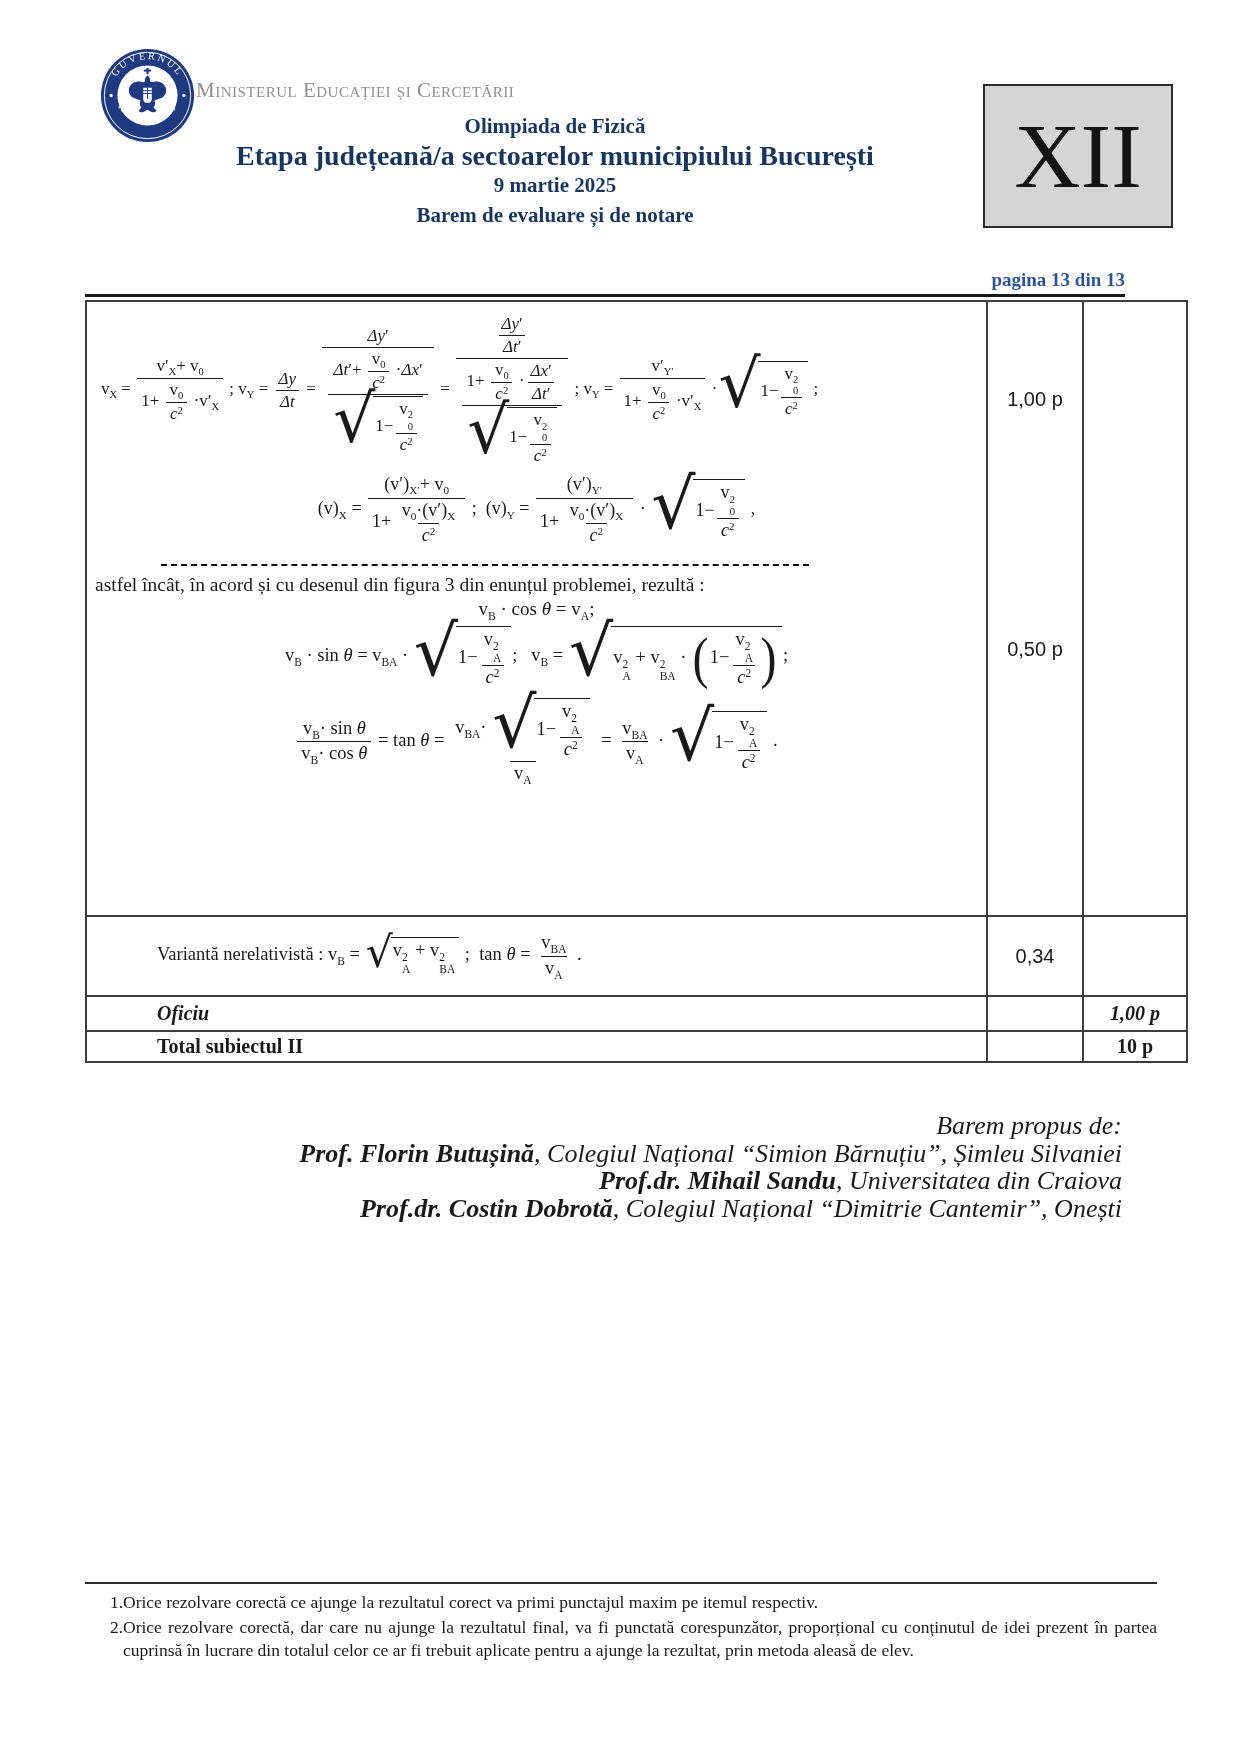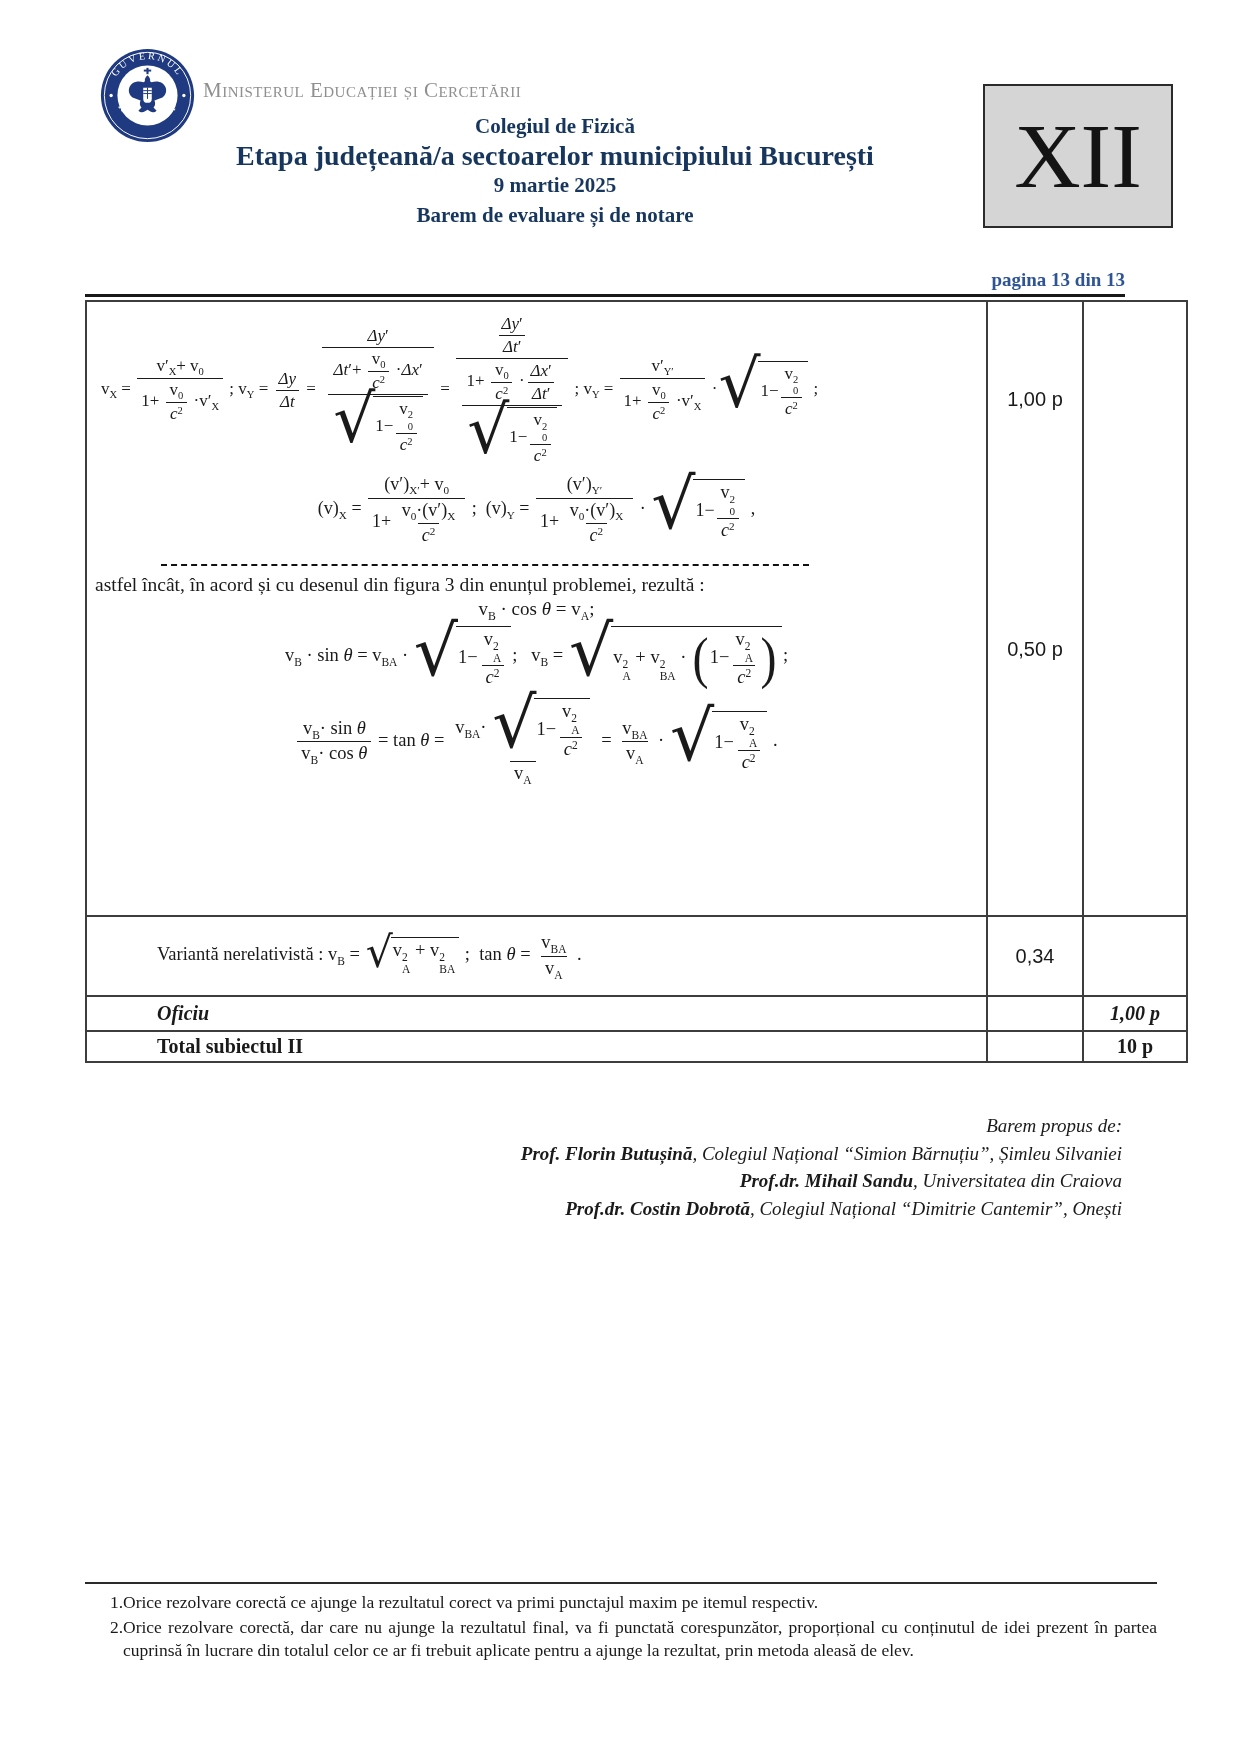--- a/index.html
+++ b/index.html
@@ -3,21 +3,21 @@
 <meta charset="utf-8">
 <style>
   html,body{margin:0;padding:0;background:#ffffff;}
   .page{
     position:relative;width:1241px;height:1755px;background:#fff;overflow:hidden;
     font-family:"Liberation Serif",serif;color:#1a1a1a;
   }
   
   .logo{position:absolute;left:99px;top:46px;width:97px;height:99px;}
   .ministry{
-    position:absolute;left:203px;top:78px;width:520px;
+    position:absolute;left:196px;top:78px;width:520px;
     font-family:"Liberation Serif",serif;font-variant:small-caps;
     font-size:21px;letter-spacing:0.5px;color:#8f8f8f;
   }
   .titles{position:absolute;left:85px;top:112px;width:940px;text-align:center;color:#17365D;font-weight:bold;}
   .titles .t1{font-size:21px;line-height:29px;}
   .titles .t2{font-size:28px;line-height:29px;}
   .titles .t3{font-size:21px;line-height:30px;}
   .titles .t4{font-size:21px;line-height:30px;text-align:center;}
   .grade-badge{
     position:absolute;left:983px;top:84px;width:190px;height:144px;
@@ -72,21 +72,21 @@
   .radicand{border-top:1.6px solid #1a1a1a;padding:2px 4px 0 2px;}
   .mparen{display:inline-flex;align-items:center;vertical-align:middle;}
   .pfence{line-height:1;transform:scaleX(0.85);}
   .msub{font-size:0.62em;vertical-align:-0.4em;}
   .msup{font-size:0.62em;vertical-align:0.5em;}
   .mstack{display:inline-flex;flex-direction:column;align-items:flex-start;vertical-align:-0.45em;font-size:0.62em;line-height:1.05;}
   .mstack > *{font-size:1em;}
   .mit{font-style:italic;}
   
   .credits{position:absolute;right:119px;top:1112px;text-align:right;
-    font-style:italic;font-size:19px;line-height:27.5px;}
+    font-style:italic;font-size:26px;line-height:27.5px;}
   .credits .author-name{font-weight:bold;}
   
   .footer-notes{position:absolute;left:85px;top:1582px;width:1072px;
     border-top:2px solid #2a2a2a;padding-top:7px;box-sizing:border-box;font-size:17.5px;}
   .note-row{display:flex;line-height:23.5px;margin-bottom:1px;}
   .note-num{width:38px;padding-left:25px;box-sizing:border-box;flex:none;}
   .note-text{flex:1;text-align:justify;}
 </style>
 </head>
 <body>
@@ -119,21 +119,21 @@
     <g stroke="#1F3A80" stroke-width="1">
       <line x1="45.6" y1="45" x2="54.4" y2="45"></line>
       <line x1="45.6" y1="48" x2="54.4" y2="48"></line>
       <line x1="50" y1="42" x2="50" y2="53.5"></line>
     </g>
   </svg>
 
   <div class="ministry">Ministerul Educației și Cercetării</div>
 
   <div class="titles">
-    <div class="t1">Colegiul de Fizică</div>
+    <div class="t1">Olimpiada de Fizică</div>
     <div class="t2">Etapa județeană/a sectoarelor municipiului București</div>
     <div class="t3">9 martie 2025</div>
     <div class="t4">Barem de evaluare și de notare</div>
   </div>
 
   <div class="grade-badge">XII</div>
 
   <div class="pagina-line">pagina 13 din 13</div>
 
   <div class="score-table">

